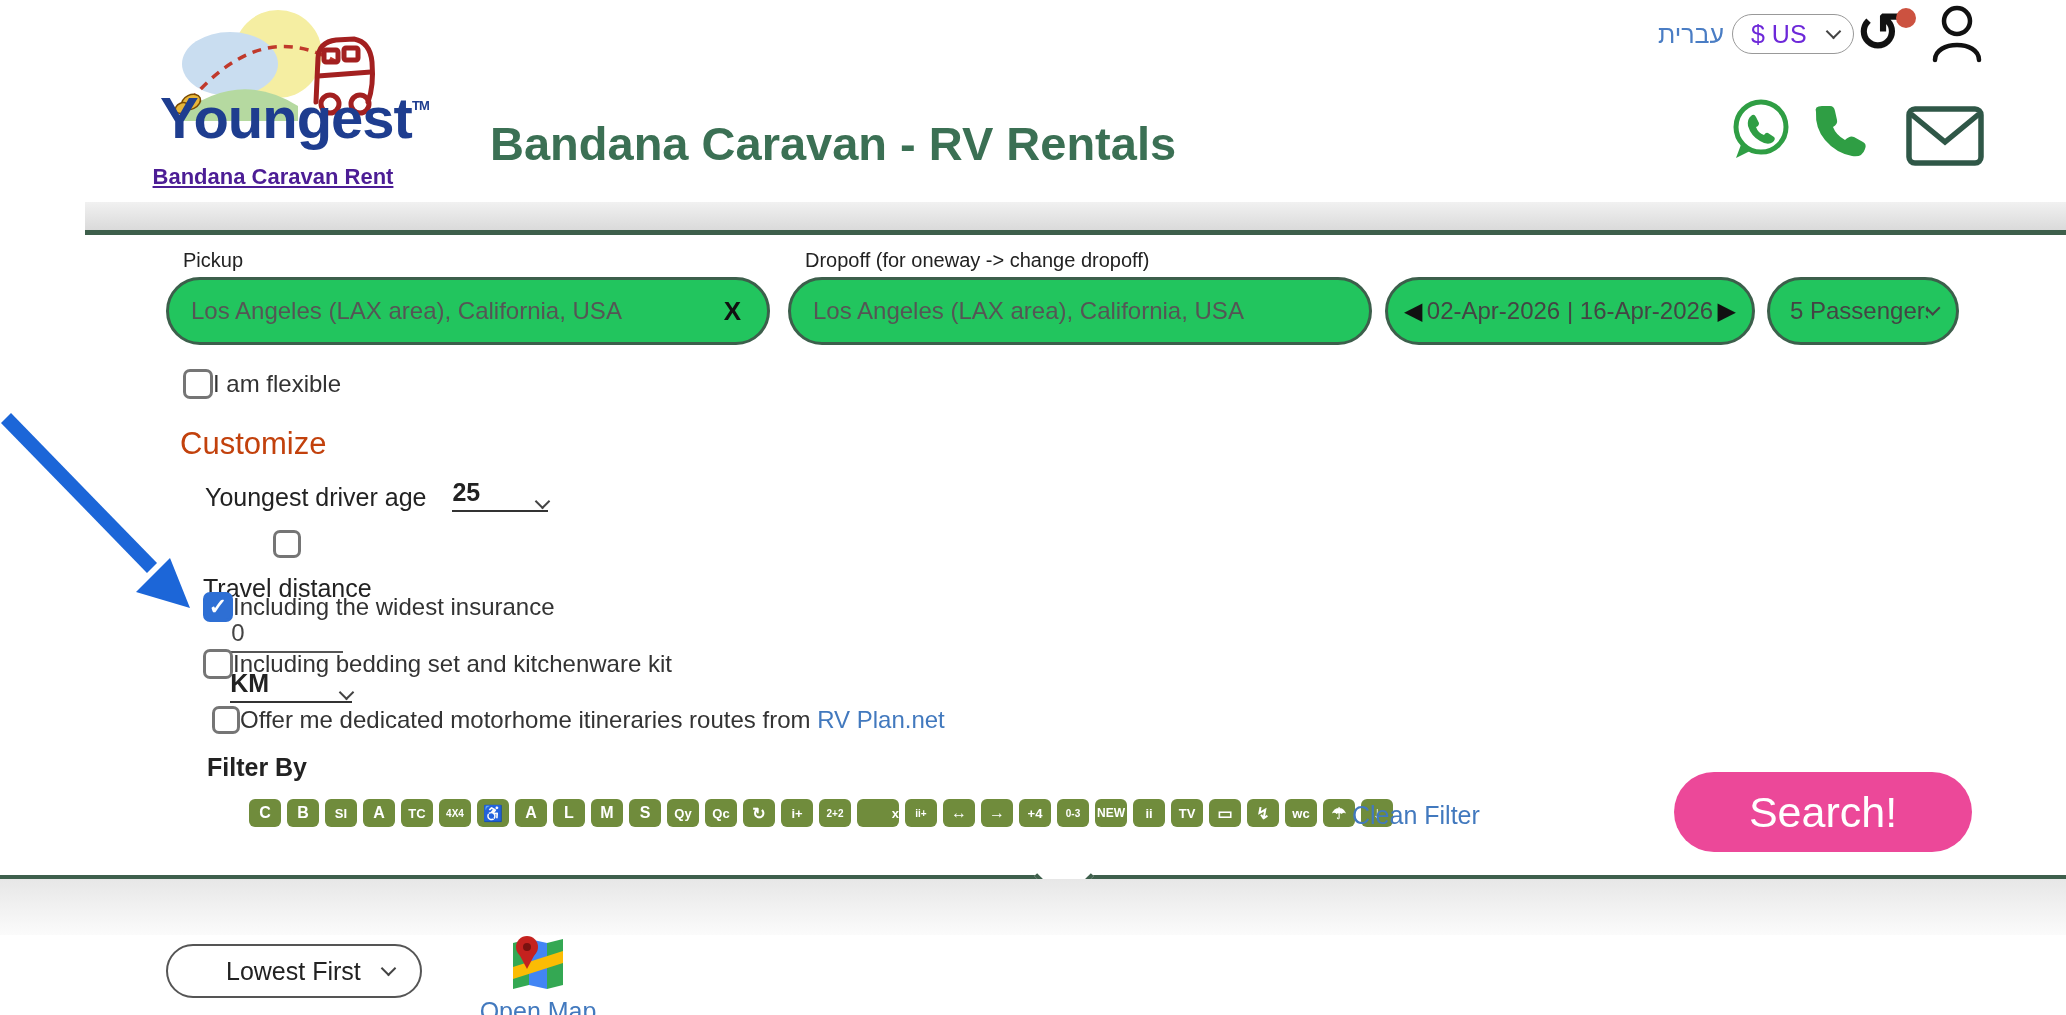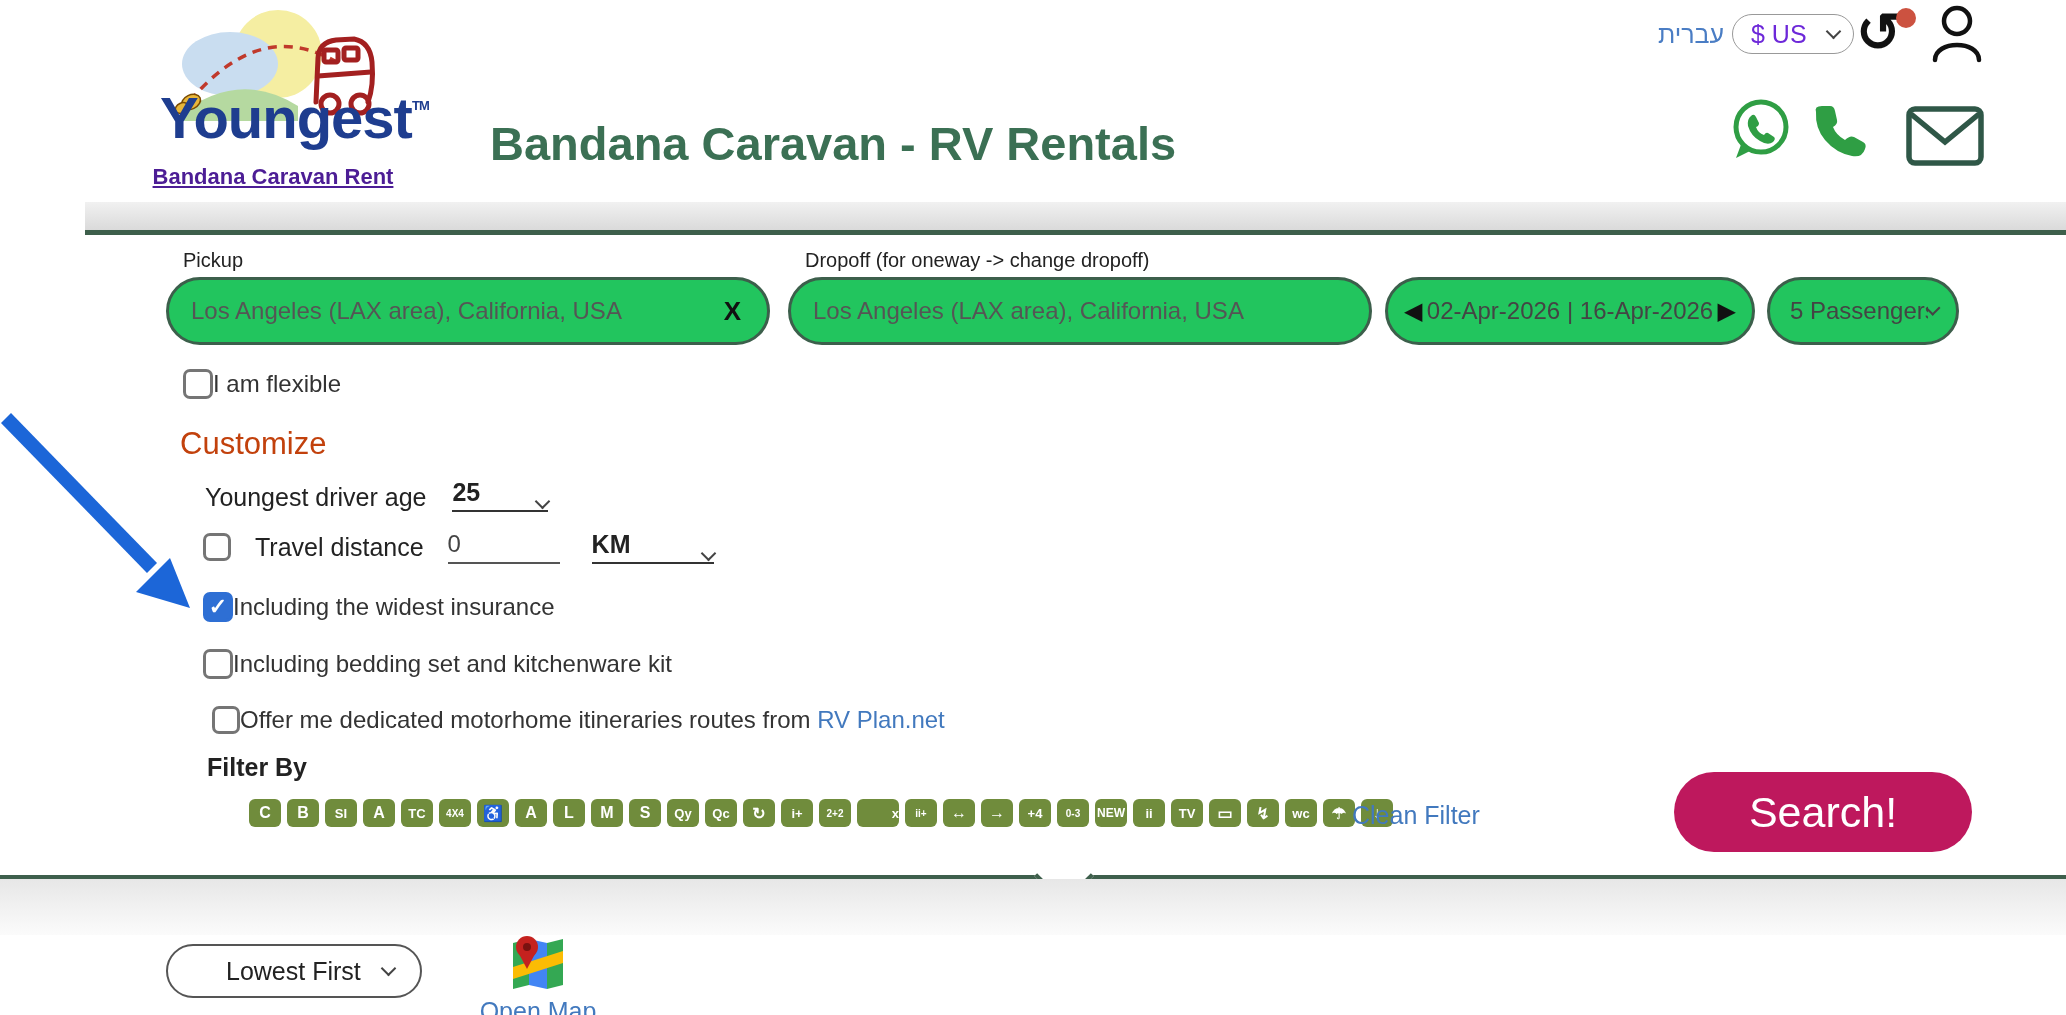--- a/index.html
+++ b/index.html
@@ -52,21 +52,21 @@
   .u-select .sv { font-size:25px; font-weight:bold; color:#222; }
   .u-input { border-bottom:2px solid #555; font-size:24px; color:#444; padding-bottom:4px; }
 
   .link-blue { color:#4279be; cursor:pointer; }
 
   .filter-by { position:absolute; left:207px; top:753px; font-size:25px; font-weight:bold; color:#222; }
   .ficons { position:absolute; left:249px; top:799px; display:flex; gap:6px; }
   .ficon { width:32px; height:28px; border-radius:6px; background:#708c3c; color:#fff; display:flex; align-items:center; justify-content:center; font-weight:bold; cursor:pointer; }
   .clean-filter { position:absolute; left:1352px; top:801px; font-size:25px; cursor:pointer; }
 
-  .search-btn { position:absolute; left:1674px; top:772px; width:298px; height:80px; border:none; border-radius:40px; background:#be185d; color:#fff; font-size:43px; font-family:"Liberation Sans",sans-serif; cursor:pointer; }
+  .search-btn { position:absolute; left:1674px; top:772px; width:298px; height:80px; border:none; border-radius:40px; background:#ec4899; color:#fff; font-size:43px; font-family:"Liberation Sans",sans-serif; cursor:pointer; }
 
   .form-bottom-line { position:absolute; left:0; top:875px; width:2066px; height:4px; background:#3e5f4c; }
   .notch { position:absolute; left:1043px; top:855px; width:42px; height:42px; background:#fff; border-right:4px solid #3e5f4c; border-bottom:4px solid #3e5f4c; transform:rotate(45deg); }
   .grey-band { position:absolute; left:0; top:879px; width:2066px; height:56px; background:linear-gradient(#e7e7e7,#fbfbfb); }
 
   
   .sort-select { position:absolute; left:166px; top:944px; width:256px; height:54px; border:2px solid #555; border-radius:27px; background:#fff; display:flex; align-items:center; padding:0 26px 0 30px; cursor:pointer; }
   .sort-select .val { flex:1; font-size:25px; color:#222;margin-left:28px; }
   .map-widget { position:absolute; left:473px; top:933px; width:130px; text-align:center; cursor:pointer; }
   .open-map { font-size:25px; margin-top:2px; }
@@ -174,21 +174,21 @@
   <div class="customize">Customize</div>
 
   <div class="inline-row" style="left:205px; top:478px; gap:26px;">
     <span style="font-size:25px; color:#222;">Youngest driver age</span>
     <span class="u-select" style="width:96px;">
       <span class="sv">25</span>
       <span class="chev"></span>
     </span>
   </div>
 
-  <div class="inline-row" style="left:203px; top:530px; gap:24px; align-items:center;">
+  <div class="inline-row" style="left:203px; top:530px; gap:16px; align-items:center;flex-direction:column;">
     <span class="checkbox" style="width:28px;height:28px;"></span>
     <span style="font-size:25px; color:#222;">Travel distance</span>
     <span class="u-input" style="width:112px;">0</span>
     <span class="u-select" style="width:122px; margin-left:8px;">
       <span class="sv">KM</span>
       <span class="chev"></span>
     </span>
   </div>
 
   <div class="chk-row" style="left:203px; top:592px;">

